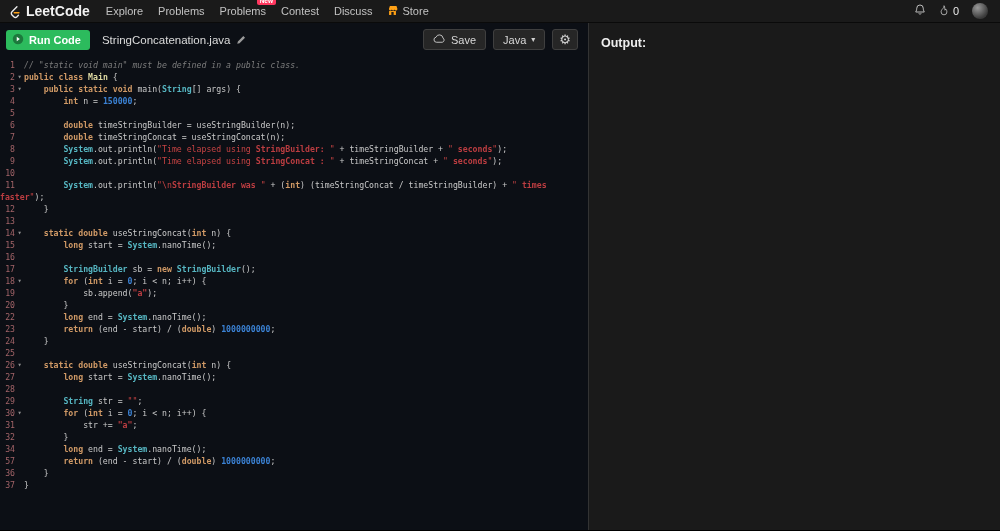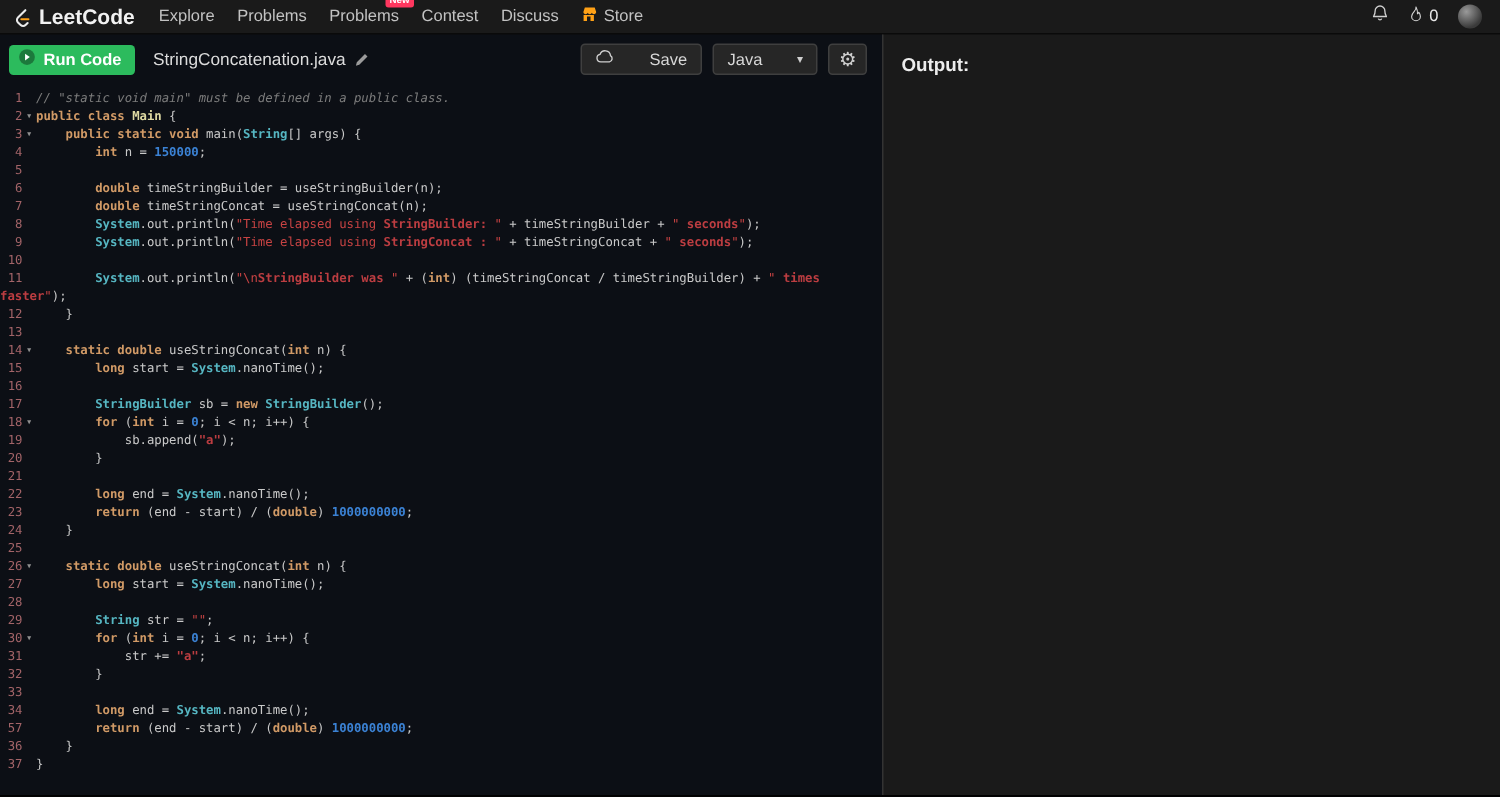--- a/index.html
+++ b/index.html
@@ -46,21 +46,21 @@
   .run-btn {
     display: flex; align-items: center; gap: 5px;
     background: var(--accent-green, #2cbb5d); color: #fff;
     border: none; border-radius: 3px; height: 20px; padding: 0 9px 0 6px;
     font-family: "Liberation Sans", sans-serif; font-size: 11px; font-weight: 600; cursor: pointer;
   }
   .filename { margin-left: 12px; color: #dcdcdc; font-size: 11.5px; }
   .pencil { margin-left: 6px; display: flex; align-items: center; cursor: pointer; }
   .toolbar-right { margin-left: auto; display: flex; align-items: center; gap: 7px; }
   .tool-btn {
-    display: flex; align-items: center; gap: 23px;
+    display: flex; align-items: center; gap: 5px;
     background: #262626; border: 1px solid #3f3f3f; border-radius: 3px;
     height: 21px; padding: 0 9px; color: #d8d8d8;
     font-family: "Liberation Sans", sans-serif; font-size: 11px; cursor: pointer;
   }
   .tool-btn .caret { font-size: 8px; color: #cfcfcf; }
   .tool-btn.gear-btn { padding: 0 6px; font-size: 13px; color: #cfcfcf; }
 
   
   .editor { flex: 1; overflow: hidden; padding: 3px 2px 0 0; }
   .code-row { position: relative; min-height: 12px; }
@@ -318,27 +318,20 @@
             </div>
             <div class="code-row">
               <div class="gutter">
                 <span class="lnum">20</span>
                 <span class="fold"></span>
               </div>
               <div class="lcontent"><span class="tk-pl">        }</span></div>
             </div>
             <div class="code-row">
               <div class="gutter">
-                <span class="lnum">21</span>
-                <span class="fold"></span>
-              </div>
-              <div class="lcontent"></div>
-            </div>
-            <div class="code-row">
-              <div class="gutter">
                 <span class="lnum">22</span>
                 <span class="fold"></span>
               </div>
               <div class="lcontent"><span class="tk-pl">        </span><span class="tk-kw">long</span><span class="tk-pl"> end = </span><span class="tk-ty">System</span><span class="tk-pl">.nanoTime();</span></div>
             </div>
             <div class="code-row">
               <div class="gutter">
                 <span class="lnum">23</span>
                 <span class="fold"></span>
               </div>
@@ -399,27 +392,20 @@
                 <span class="fold"></span>
               </div>
               <div class="lcontent"><span class="tk-pl">            str += </span><span class="tk-stb">"a"</span><span class="tk-pl">;</span></div>
             </div>
             <div class="code-row">
               <div class="gutter">
                 <span class="lnum">32</span>
                 <span class="fold"></span>
               </div>
               <div class="lcontent"><span class="tk-pl">        }</span></div>
-            </div>
-            <div class="code-row">
-              <div class="gutter">
-                <span class="lnum">33</span>
-                <span class="fold"></span>
-              </div>
-              <div class="lcontent"></div>
             </div>
             <div class="code-row">
               <div class="gutter">
                 <span class="lnum">34</span>
                 <span class="fold"></span>
               </div>
               <div class="lcontent"><span class="tk-pl">        </span><span class="tk-kw">long</span><span class="tk-pl"> end = </span><span class="tk-ty">System</span><span class="tk-pl">.nanoTime();</span></div>
             </div>
             <div class="code-row">
               <div class="gutter">

